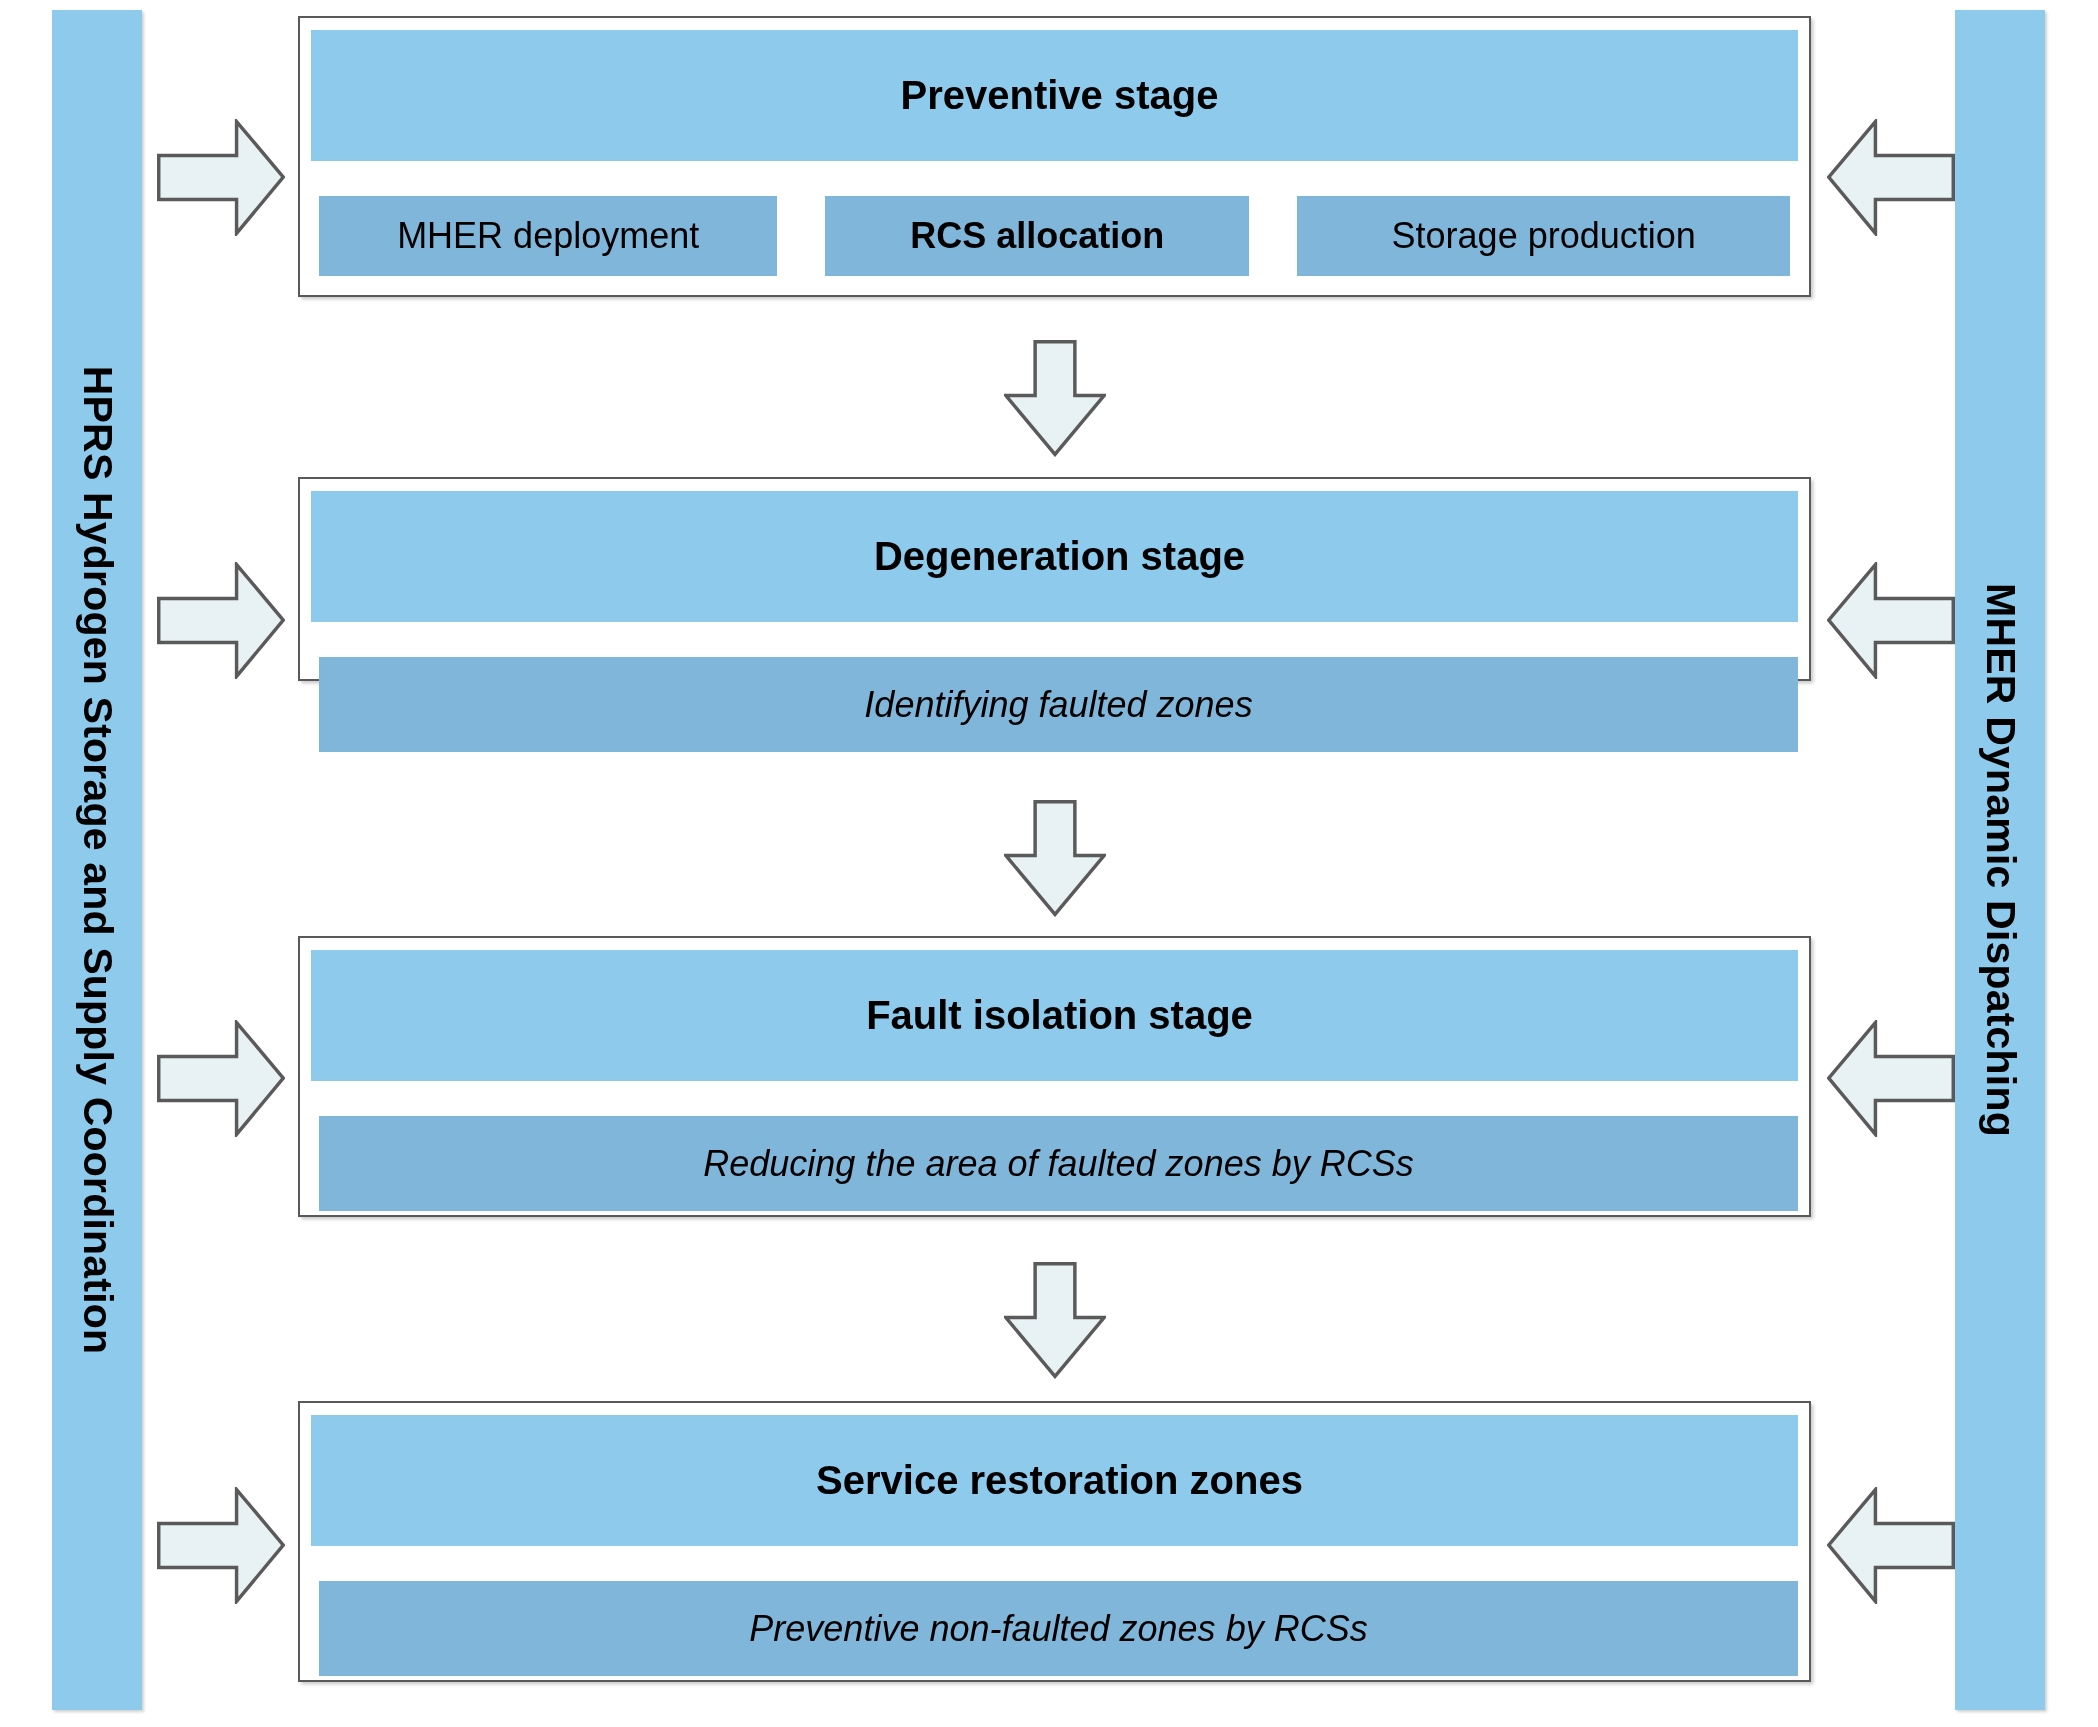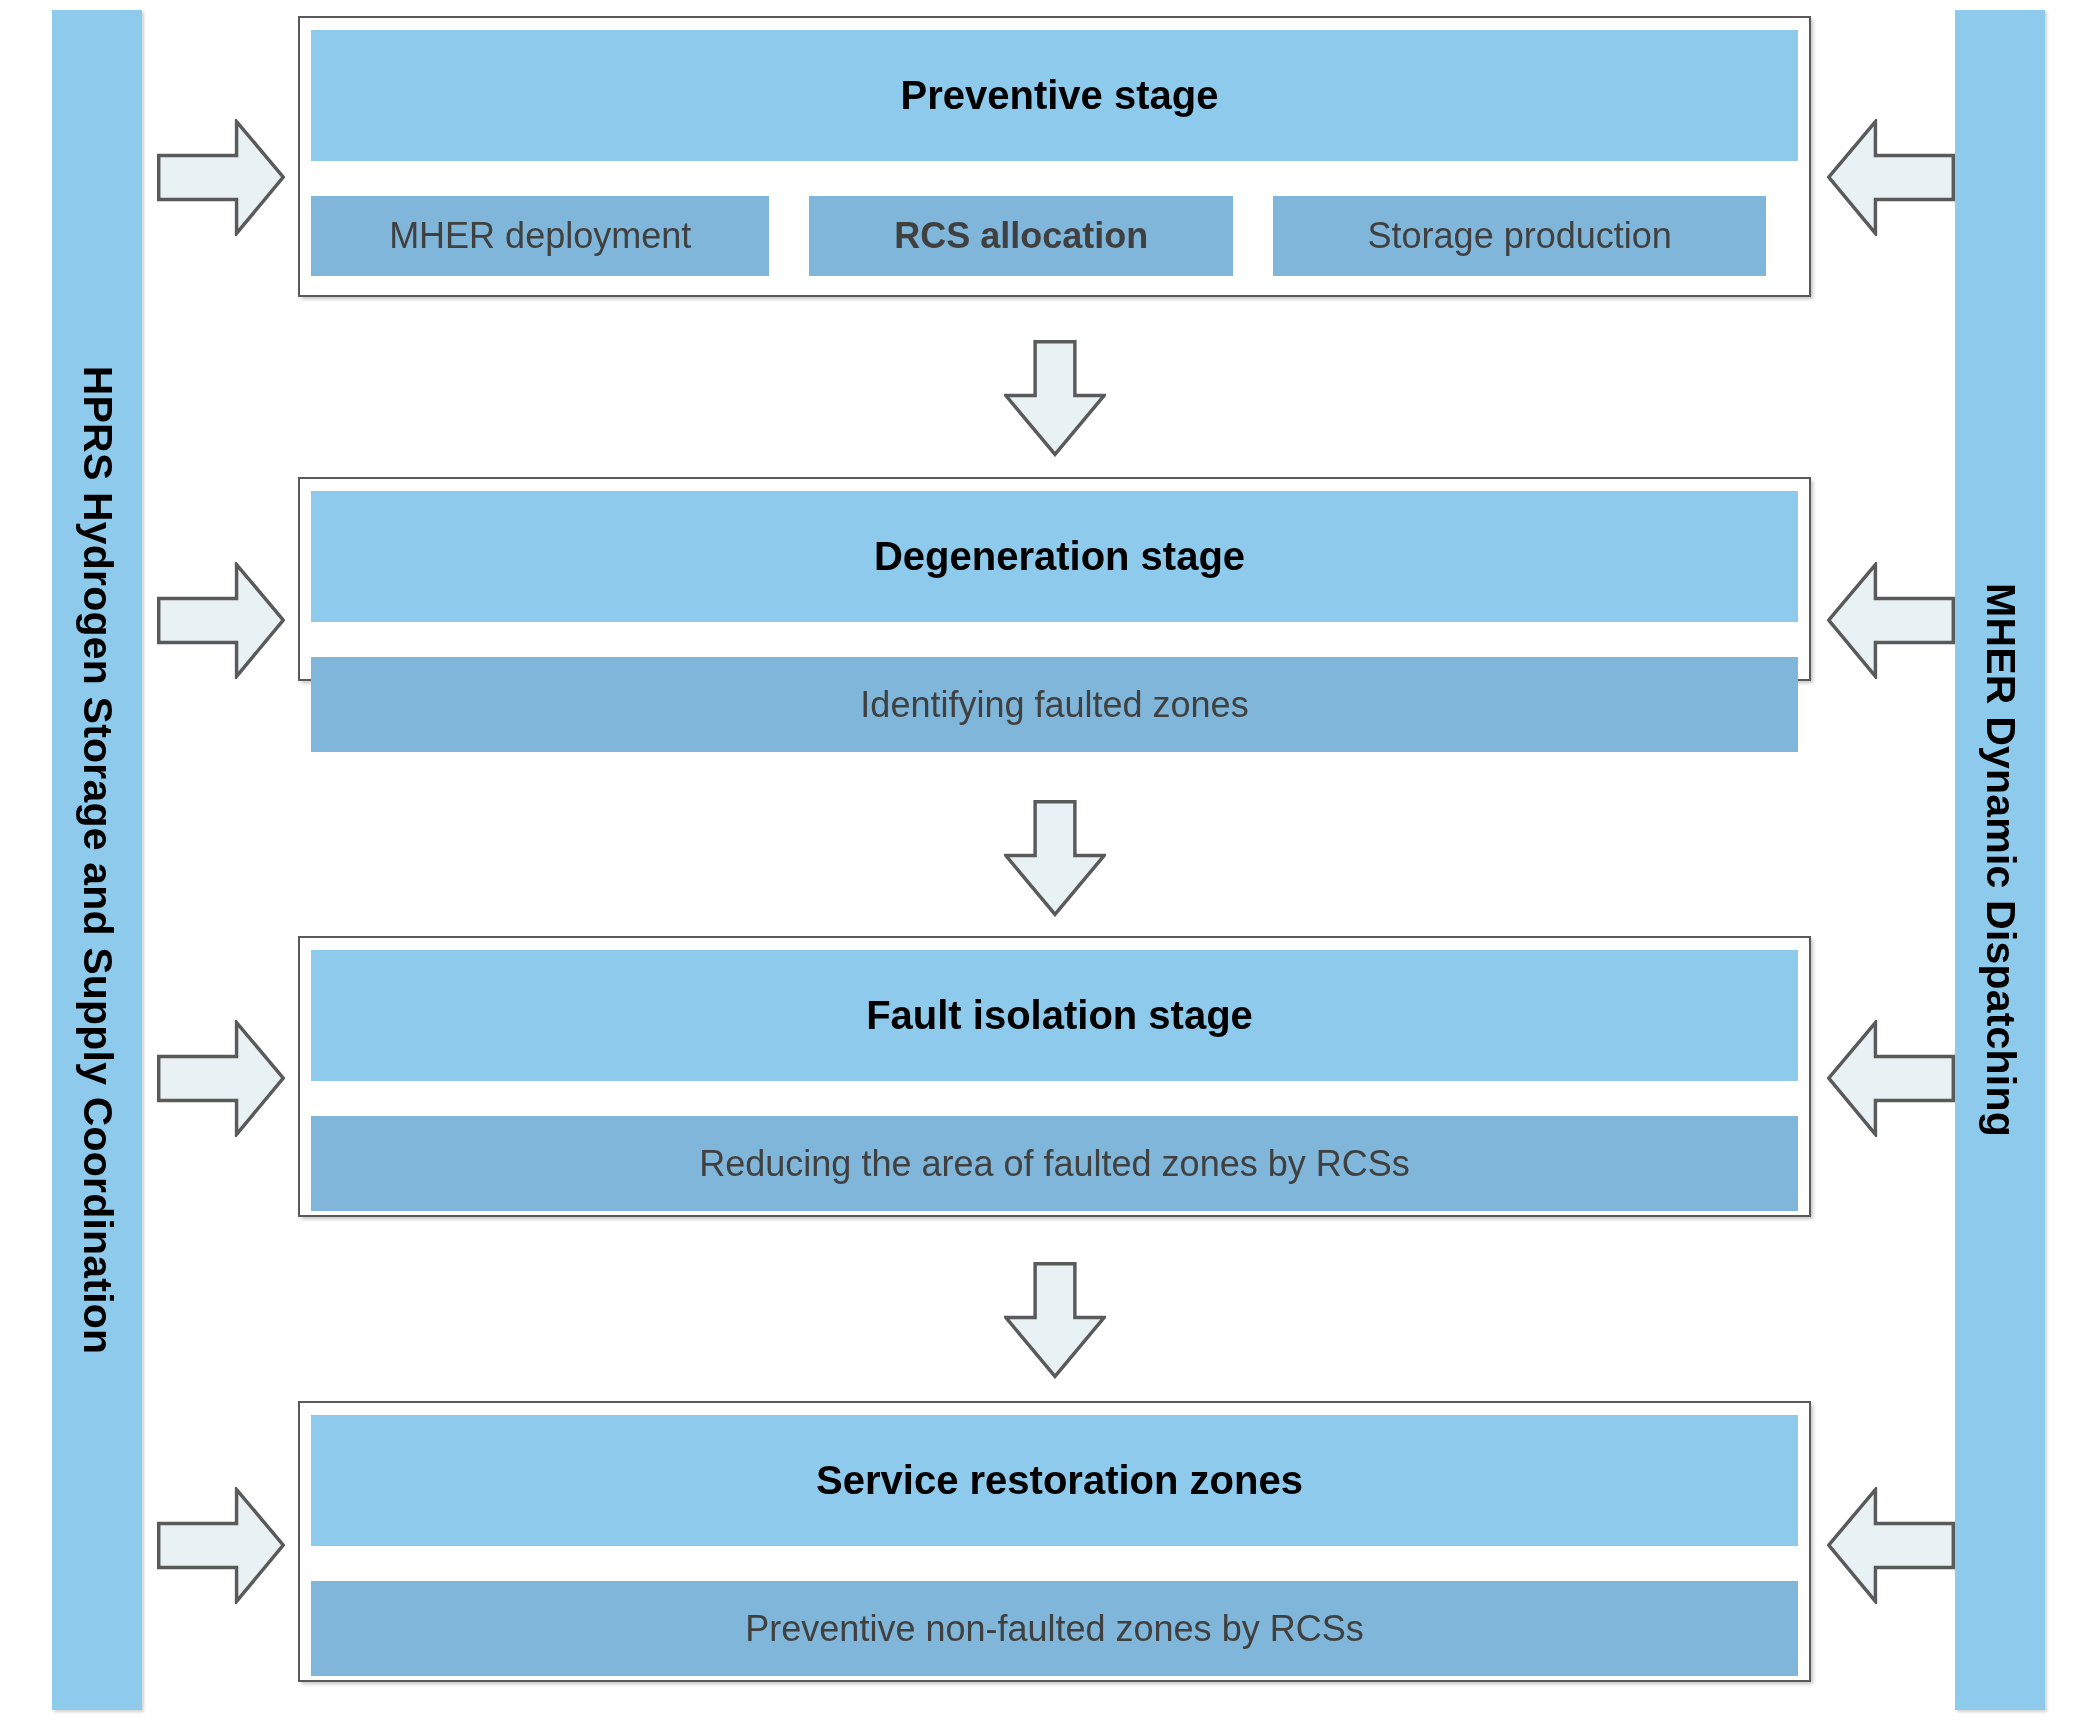--- a/index.html
+++ b/index.html
@@ -80,33 +80,34 @@
     color: #000000;
     text-align: center;
     padding-left: 10px;
   }
   .stage-substrip {
     display: flex;
     gap: 40px;
     margin: 35px 11.2px 24px 11.2px;
     justify-content: flex-start;
   }
-  .stage-substrip.single { margin: 35px 11.2px 31px 11.2px; }
+  .stage-substrip.single { margin: 35px 11.2px 31px 11.2px; font-style: italic; }
 
   .sub-box {
     background: #7FB6D9;
     display: flex;
     align-items: center;
     justify-content: center;
-    color: #404040;
+    color: #000000;
     font-size: 36px;
     text-align: center;
     height: 80px;
     padding: 0 12px;
     box-sizing: border-box;
+    margin-left: 8px;
   }
   .sub-box.full {
     flex: 1 1 auto;
     width: 100%;
     height: 95px;
   }
   .sub-box.w1 { width: 458px; }
   .sub-box.w2 { width: 424px; font-weight: bold; }
   .sub-box.w3 { width: 493px; }
 

